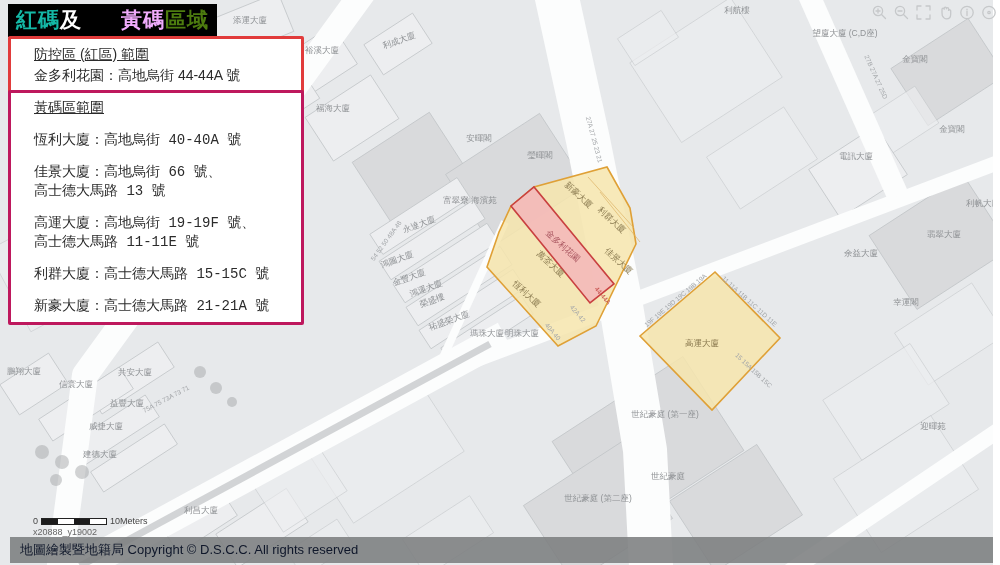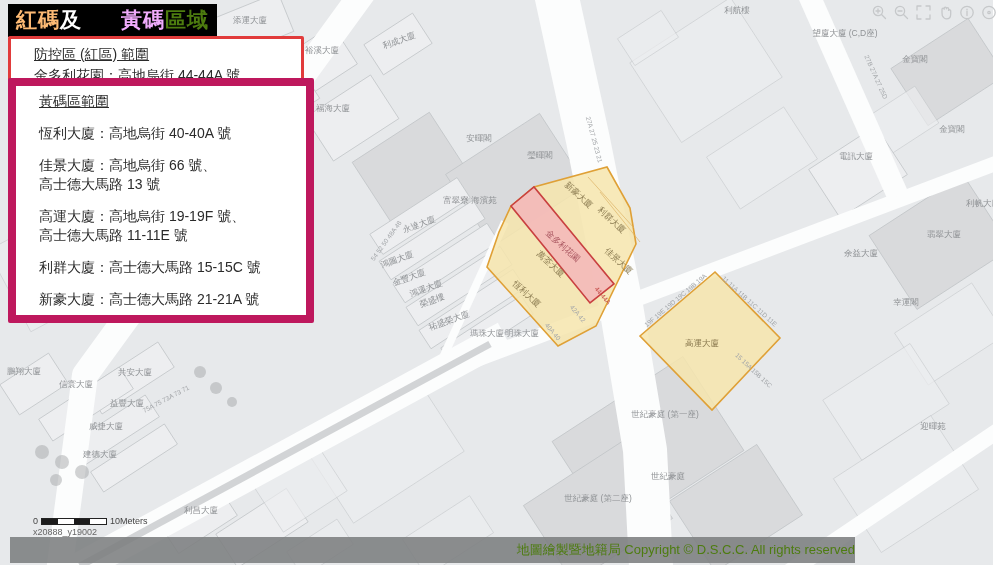--- a/index.html
+++ b/index.html
@@ -9,29 +9,29 @@
   .glab{font-size:8.5px;fill:#8f9295;}
   .zlab{font-size:8.5px;fill:#8a7a50;}
   .rlab{font-size:8.5px;fill:#a8545e;}
   .nlab{font-size:6.5px;fill:#a3a6a9;}
   .mlab{font-size:6.5px;fill:#c0433f;}
   .title-box{position:absolute;left:8px;top:4px;background:#000;color:#fff;
              padding:2px 8px 3px 8px;font-size:21px;font-weight:bold;letter-spacing:1px;z-index:30;}
   .legend{position:absolute;left:8px;background:#fff;z-index:30;padding:6px 23px;
           font-size:14px;color:#2b2b2b;line-height:19px;}
   .legend-red{top:36px;width:244px;border:3px solid #e13b3b;border-radius:2px;}
-  .legend-yellow{top:78px;width:244px;border:8px solid #be185d;border-radius:2px;}
+  .legend-yellow{top:90px;width:244px;border:3px solid #be185d;border-radius:2px;font-family:Liberation Mono, monospace;}
   .legend h3{margin:0 0 2px 0;font-size:14px;font-weight:normal;text-decoration:underline;}
   .legend p{margin:0;white-space:pre-line;}
   .legend-yellow p{margin-top:13px;}
   .toolbar{position:absolute;top:4px;left:870px;z-index:30;display:flex;gap:3px;}
   .tico{width:19px;height:19px;padding:0;border:none;background:transparent;cursor:pointer;}
-  .footer{position:absolute;left:10px;top:537px;width:845px;height:26px;z-index:25;
-          background:rgba(124,126,128,0.88);color:#4d7c0f;font-size:13px;line-height:26px;
-          padding-left:10px;box-sizing:border-box;white-space:nowrap;overflow:hidden;text-align:right;}
+  .footer{position:absolute;left:10px;top:537px;width:990px;height:26px;z-index:25;
+          background:rgba(124,126,128,0.88);color:#0f172a;font-size:13px;line-height:26px;
+          padding-left:10px;box-sizing:border-box;white-space:nowrap;overflow:hidden;}
   .scalebar{position:absolute;left:33px;top:516px;z-index:26;display:flex;align-items:center;
             font-size:9px;color:#444;}
   .scalebar .segs{display:flex;border:1px solid #222;height:5px;margin:0 3px;}
   .scalebar .seg{width:16px;height:5px;}
   .coords{position:absolute;left:33px;top:527px;z-index:26;font-size:9px;color:#666;}
   .rmargin{position:absolute;right:0;top:0;width:7px;height:565px;background:#fff;z-index:28;}
 </style>
 </head>
 <body>
 
@@ -146,21 +146,21 @@
       <text transform="translate(388,242) rotate(-54)" class="nlab">54 52 50 48A 48</text>
       <text transform="translate(167,401) rotate(-28)" class="nlab">75A 75 73A 73 71</text>
       <text transform="translate(677,302) rotate(-40)" class="nlab">19F 19E 19D 19C 19B 19A</text>
       <text transform="translate(748,303) rotate(42)" class="nlab">11 11A 11B 11C 11D 11E</text>
       <text transform="translate(752,372) rotate(43)" class="nlab">15 15A 15B 15C</text>
       <text transform="translate(576,315) rotate(50)" class="nlab">42A 42</text>
       <text transform="translate(551,333) rotate(50)" class="nlab">40A 40</text>
       <text transform="translate(601,297) rotate(50)" class="mlab">44-44A</text>
     </svg>
 
-  <div class="title-box" id="title-box"><span style="color: #fdba74;">紅碼</span><span style="color: rgb(255, 255, 255);">及</span><span style="color: #f0abfc; margin-left: 39px;">黃碼</span><span style="color: #4d7c0f;">區域</span></div>
+  <div class="title-box" id="title-box"><span style="color: #14b8a6;">紅碼</span><span style="color: rgb(255, 255, 255);">及</span><span style="color: #f0abfc; margin-left: 39px;">黃碼</span><span style="color: #4d7c0f;">區域</span></div>
 
   <div class="legend legend-red">
     <h3>防控區 (紅區) 範圍</h3>
     <p>金多利花園：高地烏街 44-44A 號</p>
   </div>
 
   <div class="legend legend-yellow">
     <h3>黃碼區範圍</h3>
     <div id="yellow-entries">
         <p>恆利大廈：高地烏街 40-40A 號</p>

